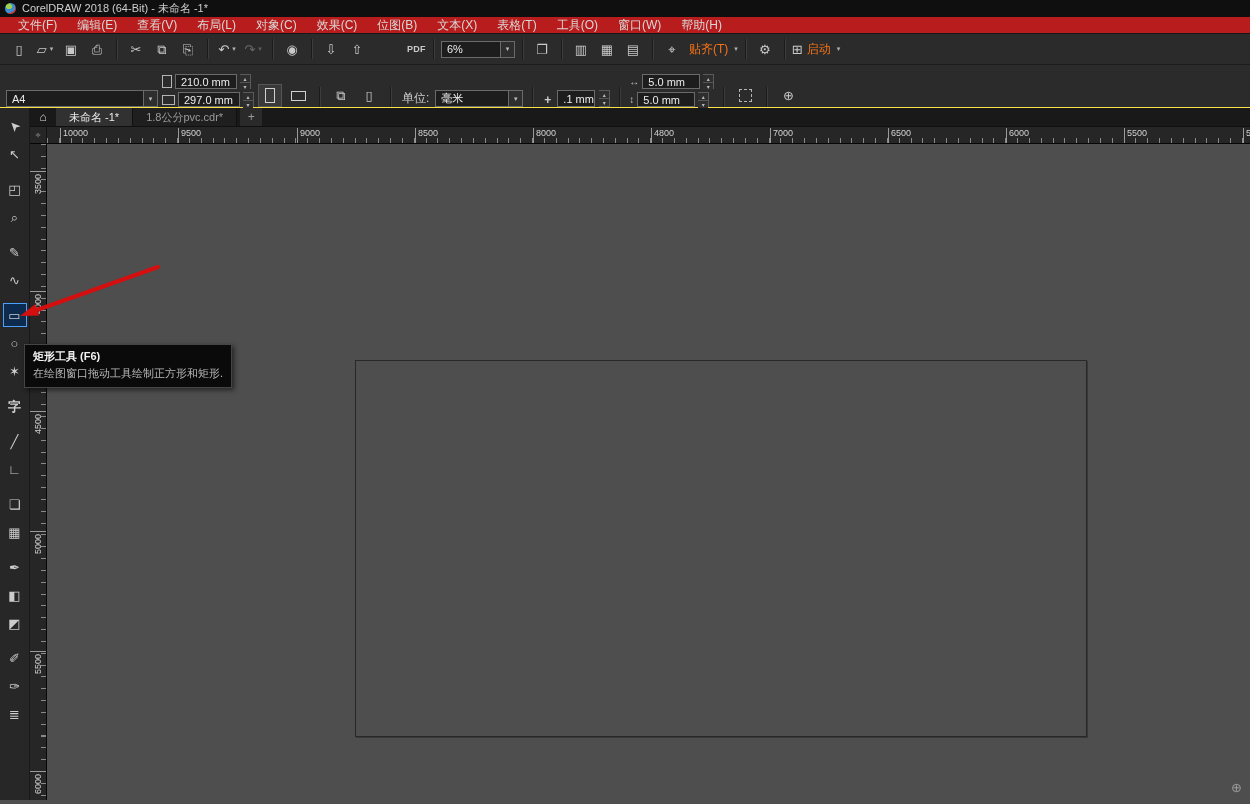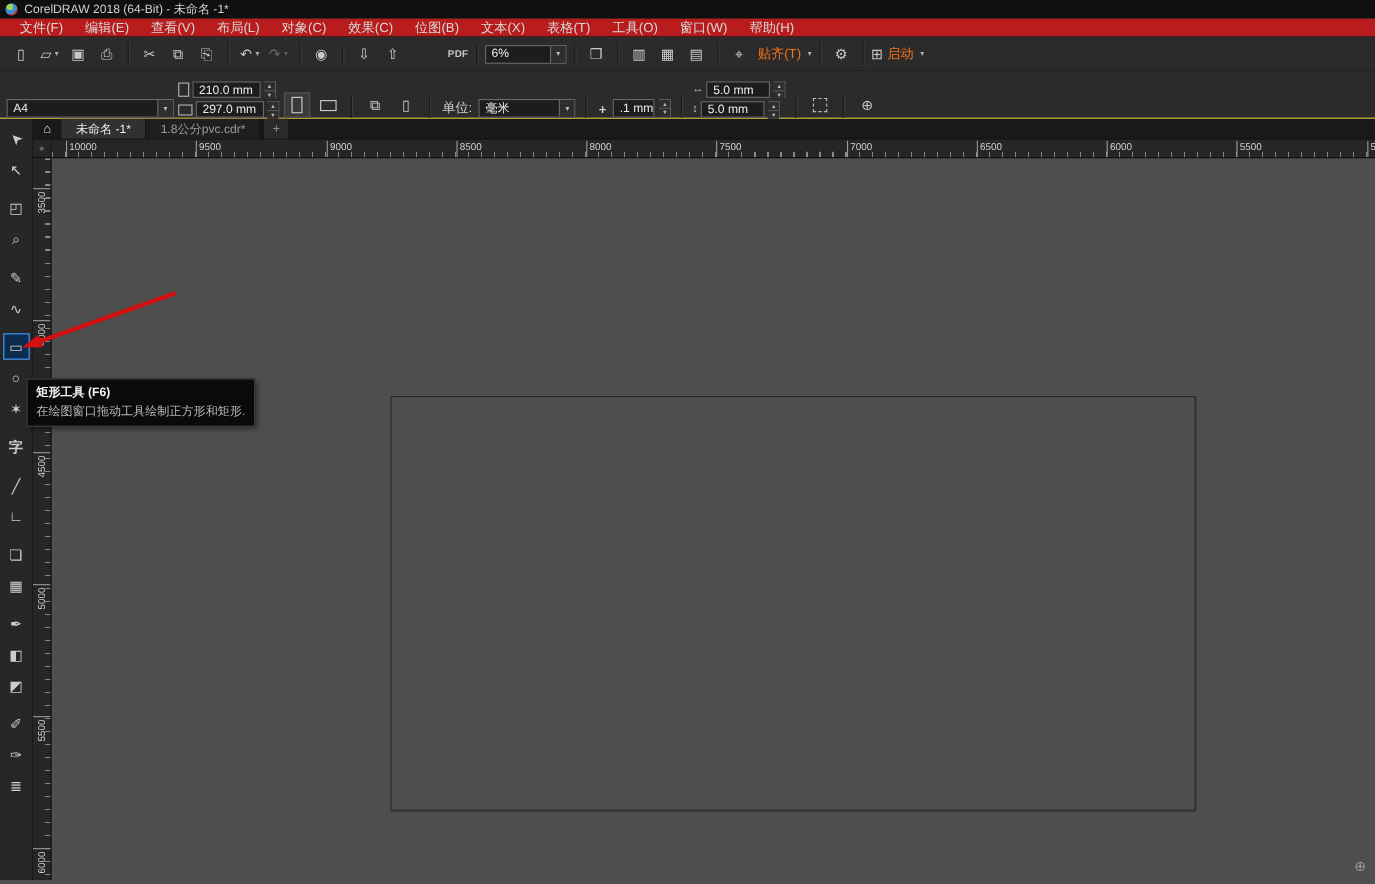--- a/index.html
+++ b/index.html
@@ -369,21 +369,21 @@
       <div class="rulerrow">
         <div class="ruler-corner">
             <span>⌖</span>
           </div>
         <div class="hruler">
           <span class="hr-label" style="left:13px">10000</span>
           <span class="hr-label" style="left:131px">9500</span>
           <span class="hr-label" style="left:250px">9000</span>
           <span class="hr-label" style="left:368px">8500</span>
           <span class="hr-label" style="left:486px">8000</span>
-          <span class="hr-label" style="left:604px">7500</span>
+          <span class="hr-label" style="left:604px">4800</span>
           <span class="hr-label" style="left:723px">7000</span>
           <span class="hr-label" style="left:841px">6500</span>
           <span class="hr-label" style="left:959px">6000</span>
           <span class="hr-label" style="left:1077px">5500</span>
           <span class="hr-label" style="left:1196px">5000</span>
         </div>
       </div>
 
       <div class="canvasrow">
         <div class="vruler">

